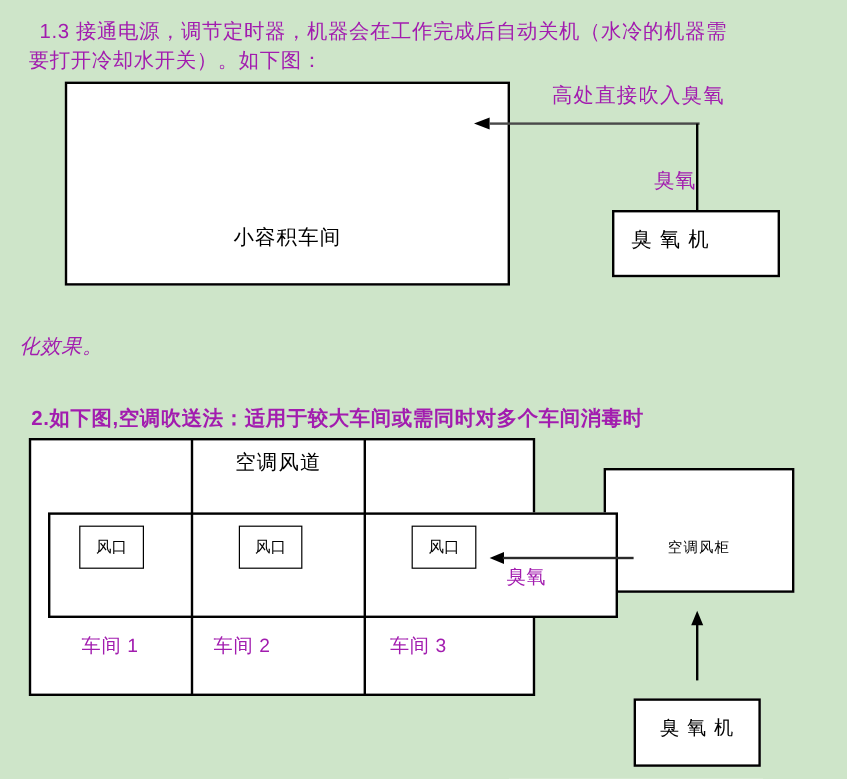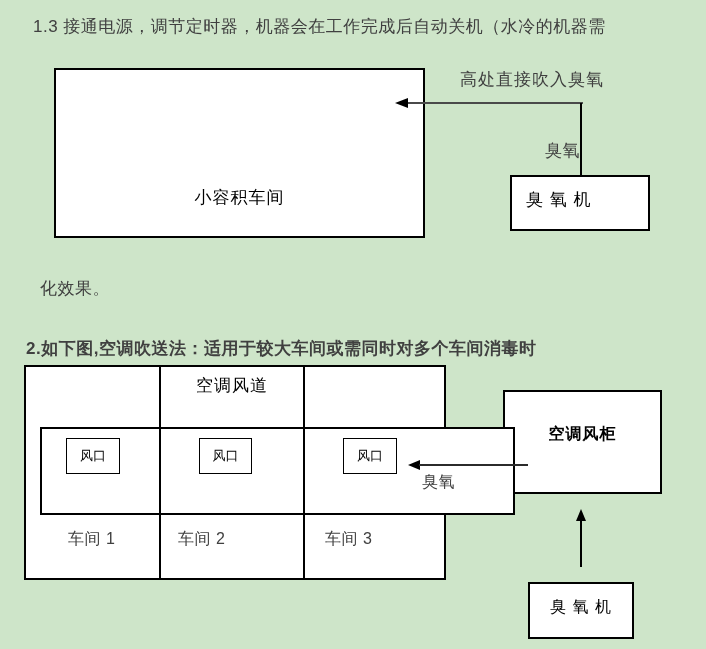--- a/index.html
+++ b/index.html
@@ -9,21 +9,21 @@
     width:706px;height:649px;
     background:#cee5c9;
     overflow:hidden;
     color:#000;
   }
   .abs{position:absolute;}
   .txt{
     position:absolute;
     font-size:17px;
     line-height:22px;
-    color:#404040;
+    color:#a21caf;
     white-space:nowrap;
     letter-spacing:0.5px;
     text-align:right;
   }
   .bold{font-weight:bold;}
   .box{
     position:absolute;
     background:#ffffff;
     border:2px solid #000;
     box-sizing:border-box;
@@ -42,20 +42,21 @@
     position:absolute;left:0;right:0;text-align:center;
     font-size:17px;letter-spacing:1px;white-space:nowrap;
   }
 </style>
 </head>
 <body>
 
 <div id="canvas" style="background: rgb(206, 229, 201);">
 
   <div class="txt" style="left:33px;top:16px;">1.3 接通电源，调节定时器，机器会在工作完成后自动关机（水冷的机器需</div>
+  <div class="txt" style="left:24px;top:40px;">要打开冷却水开关）。如下图：</div>
 
   <div>
 
     <div class="box" style="left:54px;top:68px;width:371px;height:170px;padding-left:29px;">
       <div class="center-label" style="top:116px;">小容积车间</div>
     </div>
 
     <div class="txt" style="left:460px;top:69px;letter-spacing:1px;">高处直接吹入臭氧</div>
 
     <div>
@@ -64,30 +65,30 @@
       <div class="vline" style="left:580px;top:103px;width:2px;height:73px;"></div>
     </div>
 
     <div class="txt" style="left:545px;top:140px;">臭氧</div>
 
     <div class="box" style="left:510px;top:175px;width:140px;height:56px;">
       <div class="abs" style="left:14px;top:11px;font-size:17px;white-space:nowrap;letter-spacing:1px;">臭 氧 机</div>
     </div>
   </div>
 
-  <div class="txt" style="left:40px;top:278px;">化效果。</div>
+  <div class="txt" style="left:16px;top:278px;font-style:italic;">化效果。</div>
 
   <div class="txt bold" style="left:26px;top:314px;margin-top:24px;">2.如下图,空调吹送法：适用于较大车间或需同时对多个车间消毒时</div>
 
   <div>
 
     <div class="box" style="left:24px;top:365px;width:422px;height:215px;border-width:2px;"></div>
 
     <div class="box" style="left:503px;top:390px;width:159px;height:104px;">
-      <div class="center-label" style="top:32px;font-size:16px;font-weight:bold;">空调风柜</div>
+      <div class="center-label" style="top:56px;font-size:12px;">空调风柜</div>
     </div>
 
     <div class="box" style="left:40px;top:427px;width:475px;height:88px;"></div>
 
     <div class="vline" style="left:159px;top:365px;width:2px;height:215px;"></div>
     <div class="vline" style="left:303px;top:365px;width:2px;height:215px;"></div>
 
     <div class="abs" style="left:161px;top:374px;width:142px;text-align:center;font-size:17px;letter-spacing:1px;white-space:nowrap;">空调风道</div>
 
     <div class="thinbox" style="left:66px;top:438px;width:54px;height:36px;font-size:13px;">风口</div>

